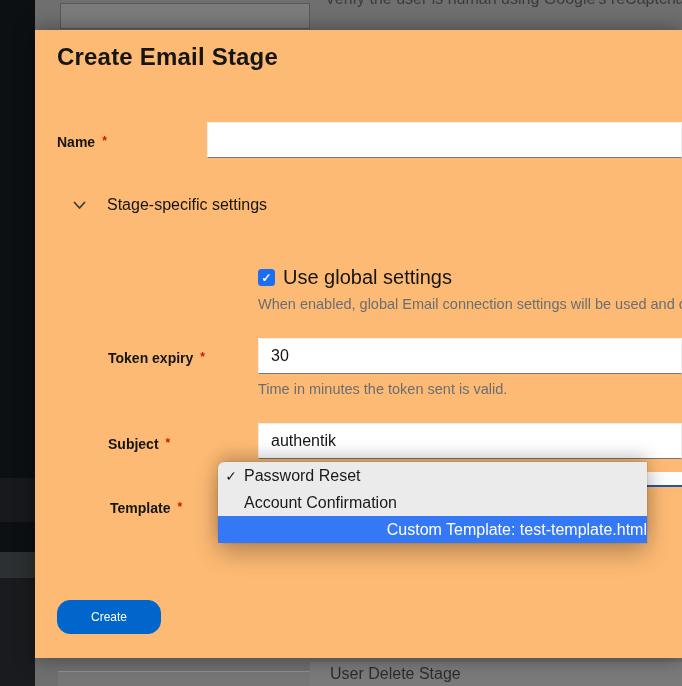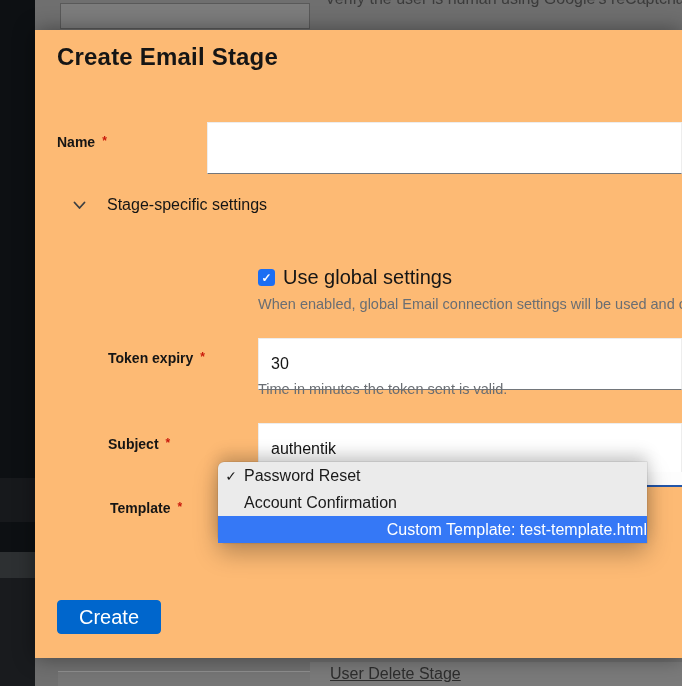--- a/index.html
+++ b/index.html
@@ -21,39 +21,39 @@
   .sidebar{position:absolute;left:0;top:0;width:35px;height:686px;background:#0d1013;z-index:1;}
   .sidebar .seg1{position:absolute;left:0;top:478px;width:35px;height:44px;background:#17191c;}
   .sidebar .seg2{position:absolute;left:0;top:552px;width:35px;height:26px;background:#2d3032;}
   .sidebar .seg3{position:absolute;left:0;top:578px;width:35px;height:108px;background:#191b1e;}
   .top-strip{position:absolute;left:35px;top:0;width:647px;height:30px;background:#6f6f6f;overflow:hidden;z-index:1;}
   .top-strip .bg-cell{position:absolute;left:25px;top:3px;width:250px;height:26px;background:#7c7c7c;border:1px solid #595959;}
   .top-strip .bg-text{position:absolute;left:290px;top:-10px;font-size:16px;color:#3b3b3b;white-space:nowrap;}
   .bottom-strip{position:absolute;left:35px;top:658px;width:647px;height:28px;background:#6f6f6f;overflow:hidden;z-index:1;}
   .bottom-strip .bg-cell-r{position:absolute;left:275px;top:4px;width:372px;height:24px;background:#7a7a7a;}
   .bottom-strip .bg-cell-l{position:absolute;left:23px;top:13px;width:252px;height:15px;background:#767676;border-top:1px solid #8f8f8f;}
-  .bottom-strip .bg-text{position:absolute;left:295px;top:7px;font-size:16px;color:#2d2d2d;white-space:nowrap;text-decoration:underline;}
+  .bottom-strip .bg-text{position:absolute;left:295px;top:7px;font-size:16px;color:#2d2d2d;white-space:nowrap;}
 
   
   .modal{
     position:absolute;left:35px;top:30px;width:647px;height:628px;background:#fdba74;
     box-shadow:0 0 20px rgba(0,0,0,.4);z-index:2;
   }
   .modal-title{
     position:absolute;left:22px;top:13px;font-size:24px;font-weight:600;color:var(--c-text);
     letter-spacing:.2px;
   }
   .req{color:var(--c-asterisk);font-size:12px;font-weight:700;margin-left:7px;vertical-align:2px;}
   .form-label{position:absolute;font-size:14px;font-weight:600;color:var(--c-text);white-space:nowrap;}
   .lbl-name{left:22px;top:104px;}
   .lbl-token{left:73px;top:320px;}
   .lbl-subject{left:73px;top:406px;}
   .lbl-template{left:75px;top:470px;}
   .text-input{
-    position:absolute;height:52px;background:#fff;
+    position:absolute;height:36px;background:#fff;
     border:1px solid #ededed;border-bottom:1.5px solid #72767b;
     font-family:"Liberation Sans", sans-serif;font-size:16px;color:var(--c-text);
     padding:0 12px;outline:none;
   }
   .inp-name{left:172px;top:92px;width:475px;}
   .inp-token{left:223px;top:308px;width:424px;}
   .inp-subject{left:223px;top:393px;width:424px;}
   .section-toggle{position:absolute;left:38px;top:166px;display:flex;align-items:center;gap:21px;cursor:pointer;}
   .chevron-icon{width:13px;height:9px;display:block;}
   .section-label{font-size:16px;color:var(--c-text);}
@@ -80,22 +80,22 @@
   .dd-item{
     display:flex;align-items:center;height:27px;font-size:16px;color:#1a1a1a;cursor:pointer;
     white-space:nowrap;
   }
   .dd-check{width:26px;text-align:center;font-size:14px;color:#1a1a1a;flex:0 0 auto;}
   .dd-item.selected{background:var(--c-highlight);color:#ffffff;justify-content:flex-end;}
   .dd-item.selected .dd-check{color:#fff;}
 
   
   .btn{
-    position:absolute;top:570px;height:34px;border-radius:4px;font-family:"Liberation Sans", sans-serif;
-    font-size:20px;cursor:pointer;display:flex;align-items:center;justify-content:center;
+    position:absolute;top:570px;height:34px;border-radius:13px;font-family:"Liberation Sans", sans-serif;
+    font-size:12px;cursor:pointer;display:flex;align-items:center;justify-content:center;
   }
   .btn-create{left:22px;width:104px;background:var(--c-primary);color:#fff;border:1px solid var(--c-primary);}
   .btn-cancel{left:132px;width:105px;background:#fff;color:var(--c-primary);border:1px solid var(--c-primary);}
 </style>
 </head>
 <body>
 
 <div class="screen">
 
   <div class="sidebar">

